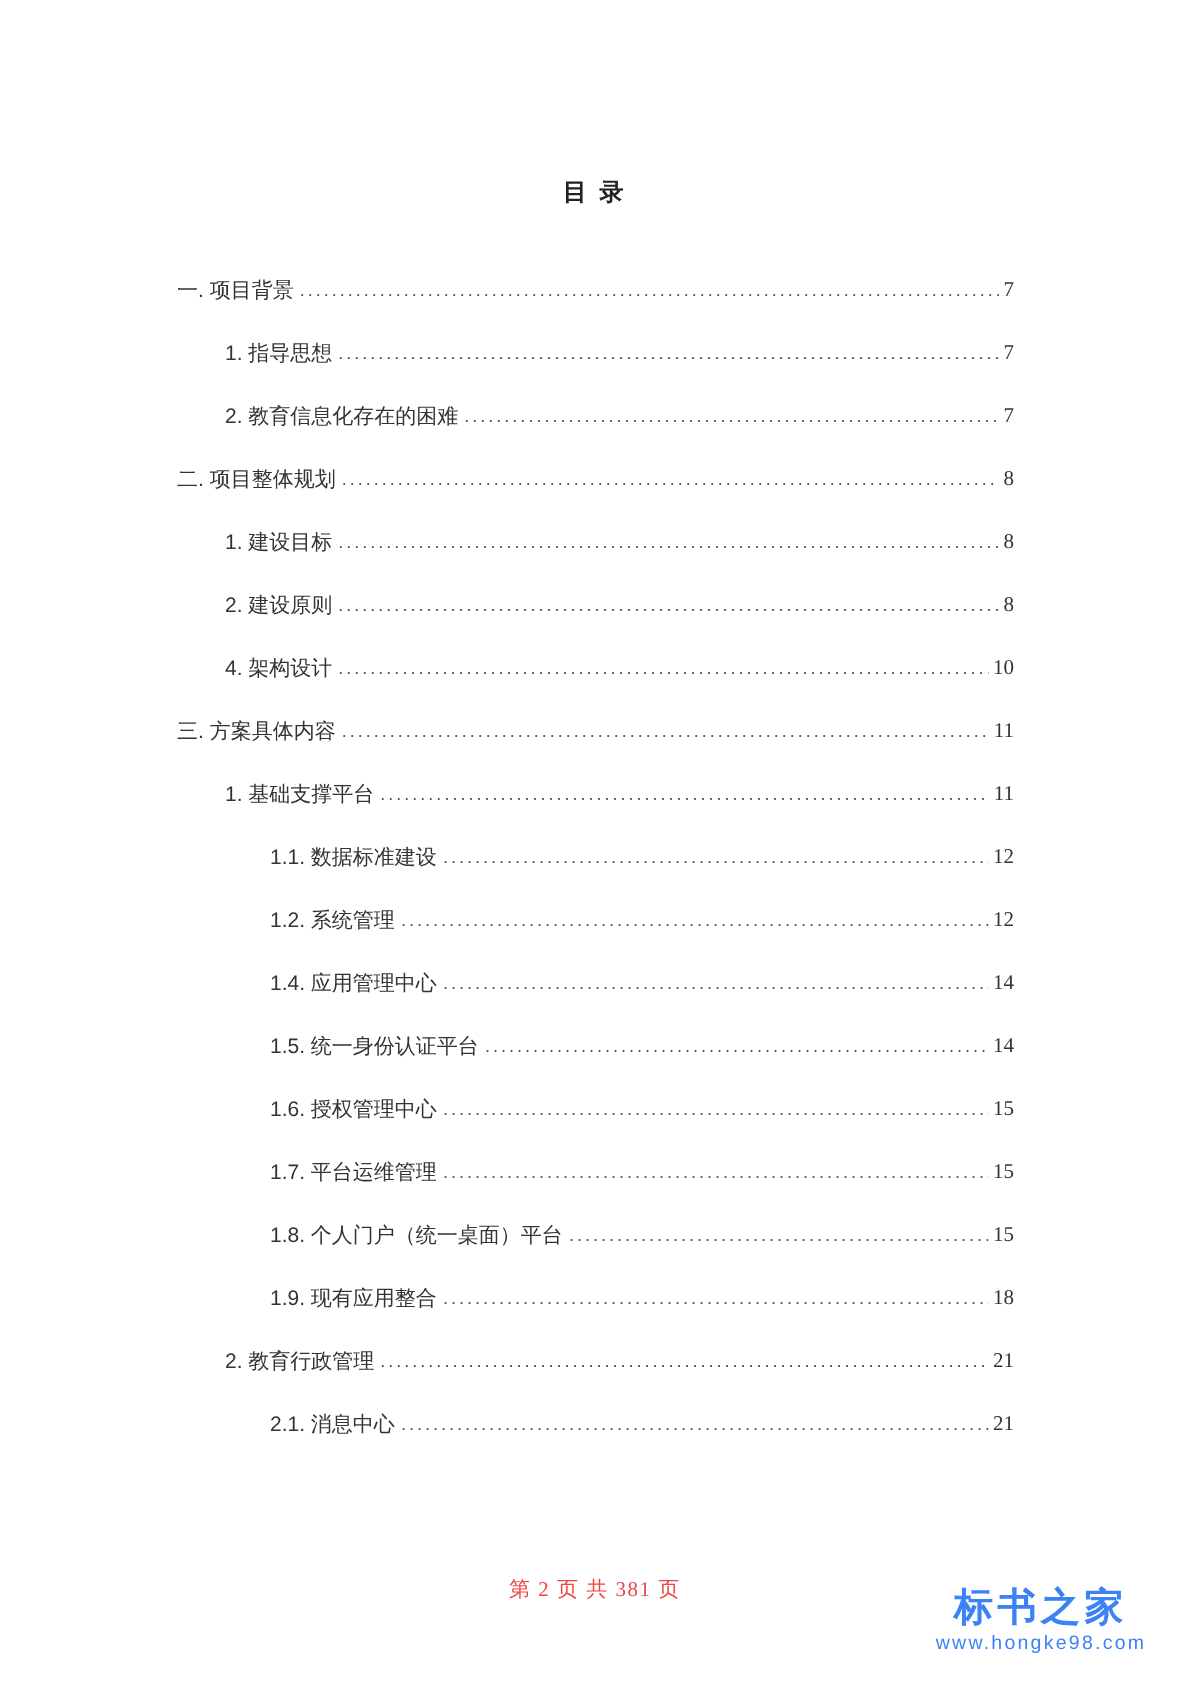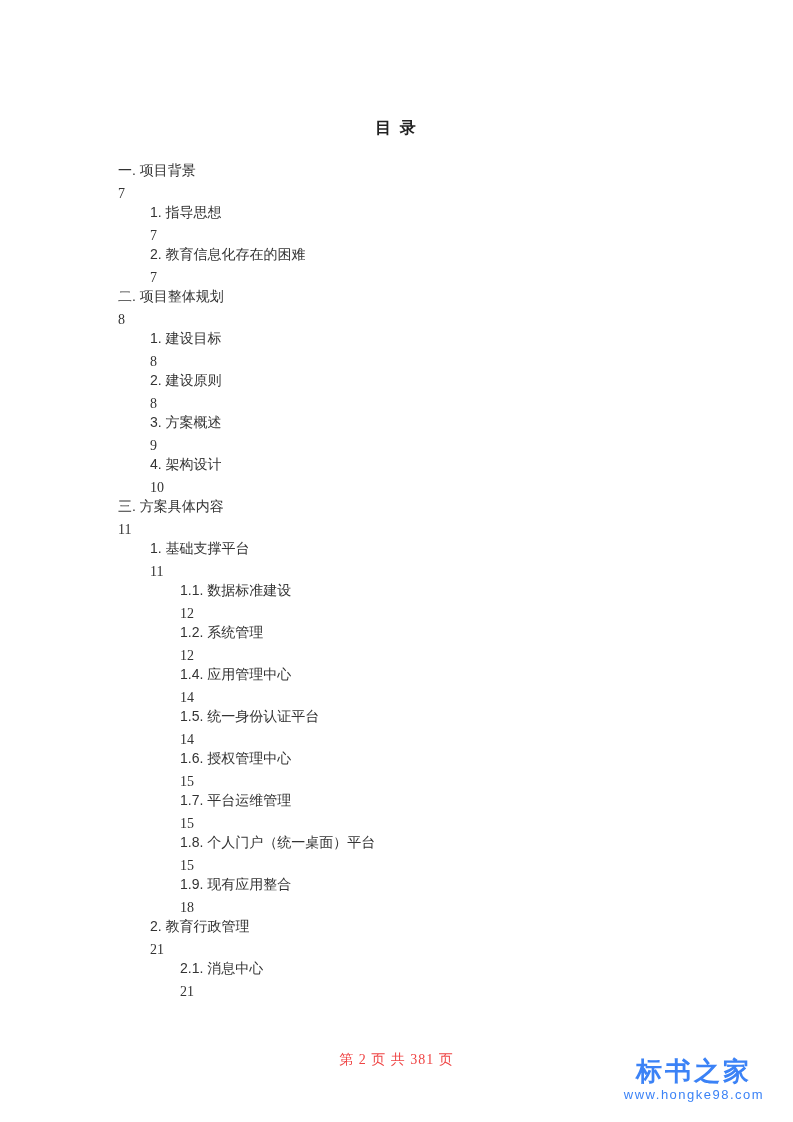--- a/index.html
+++ b/index.html
@@ -31,26 +31,25 @@
     font-weight: bold;
     color: #222222;
     letter-spacing: 2px;
   }
   .toc {
     position: absolute;
     top: 161px; left: 118px; right: 117px;
   }
   .toc-entry {
     display: flex;
-    align-items: flex-start;
+    align-items: flex-end;
     height: 42px;
     font-size: 14px;
     line-height: 19px;
     color: #333333;
-    flex-direction: column;
   }
   .toc-entry.lvl2 { padding-left: 32px; }
   .toc-entry.lvl3 { padding-left: 62px; }
   .toc-label { flex: 0 0 auto; white-space: nowrap; }
   .leader {
     flex: 1 1 auto;
     min-width: 0;
     overflow: hidden;
     white-space: nowrap;
     margin: 0 3px 0 4px;
@@ -134,25 +133,20 @@
       <span class="leader"></span>
       <span class="toc-page">8</span>
     </div>
 
     <div class="toc-entry lvl2">
       <span class="toc-label">2. 建设原则</span>
       <span class="leader"></span>
       <span class="toc-page">8</span>
     </div>
 
-    <div class="toc-entry lvl2">
-      <span class="toc-label">3. 方案概述</span>
-      <span class="leader"></span>
-      <span class="toc-page">9</span>
-    </div>
 
     <div class="toc-entry lvl2">
       <span class="toc-label">4. 架构设计</span>
       <span class="leader"></span>
       <span class="toc-page">10</span>
     </div>
 
     <div class="toc-entry lvl1">
       <span class="toc-label">三. 方案具体内容</span>
       <span class="leader"></span>

